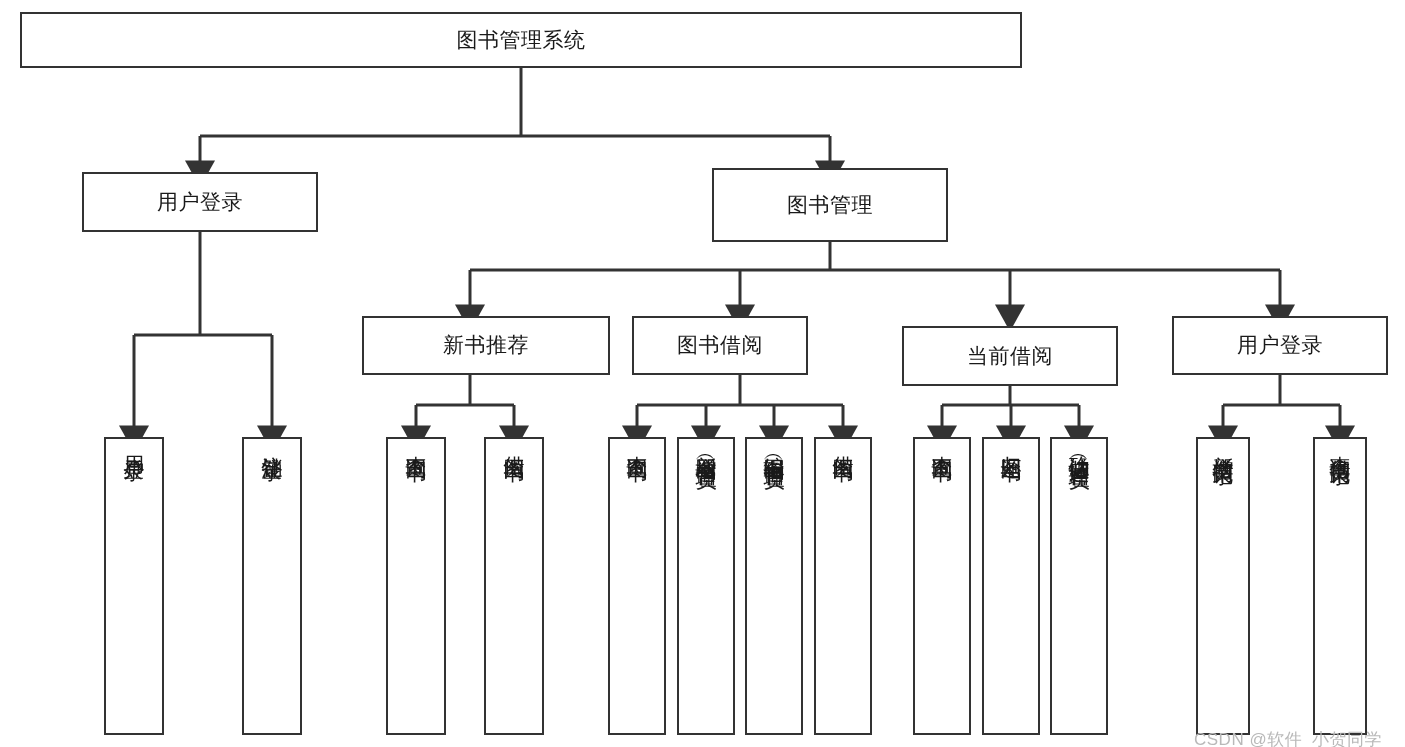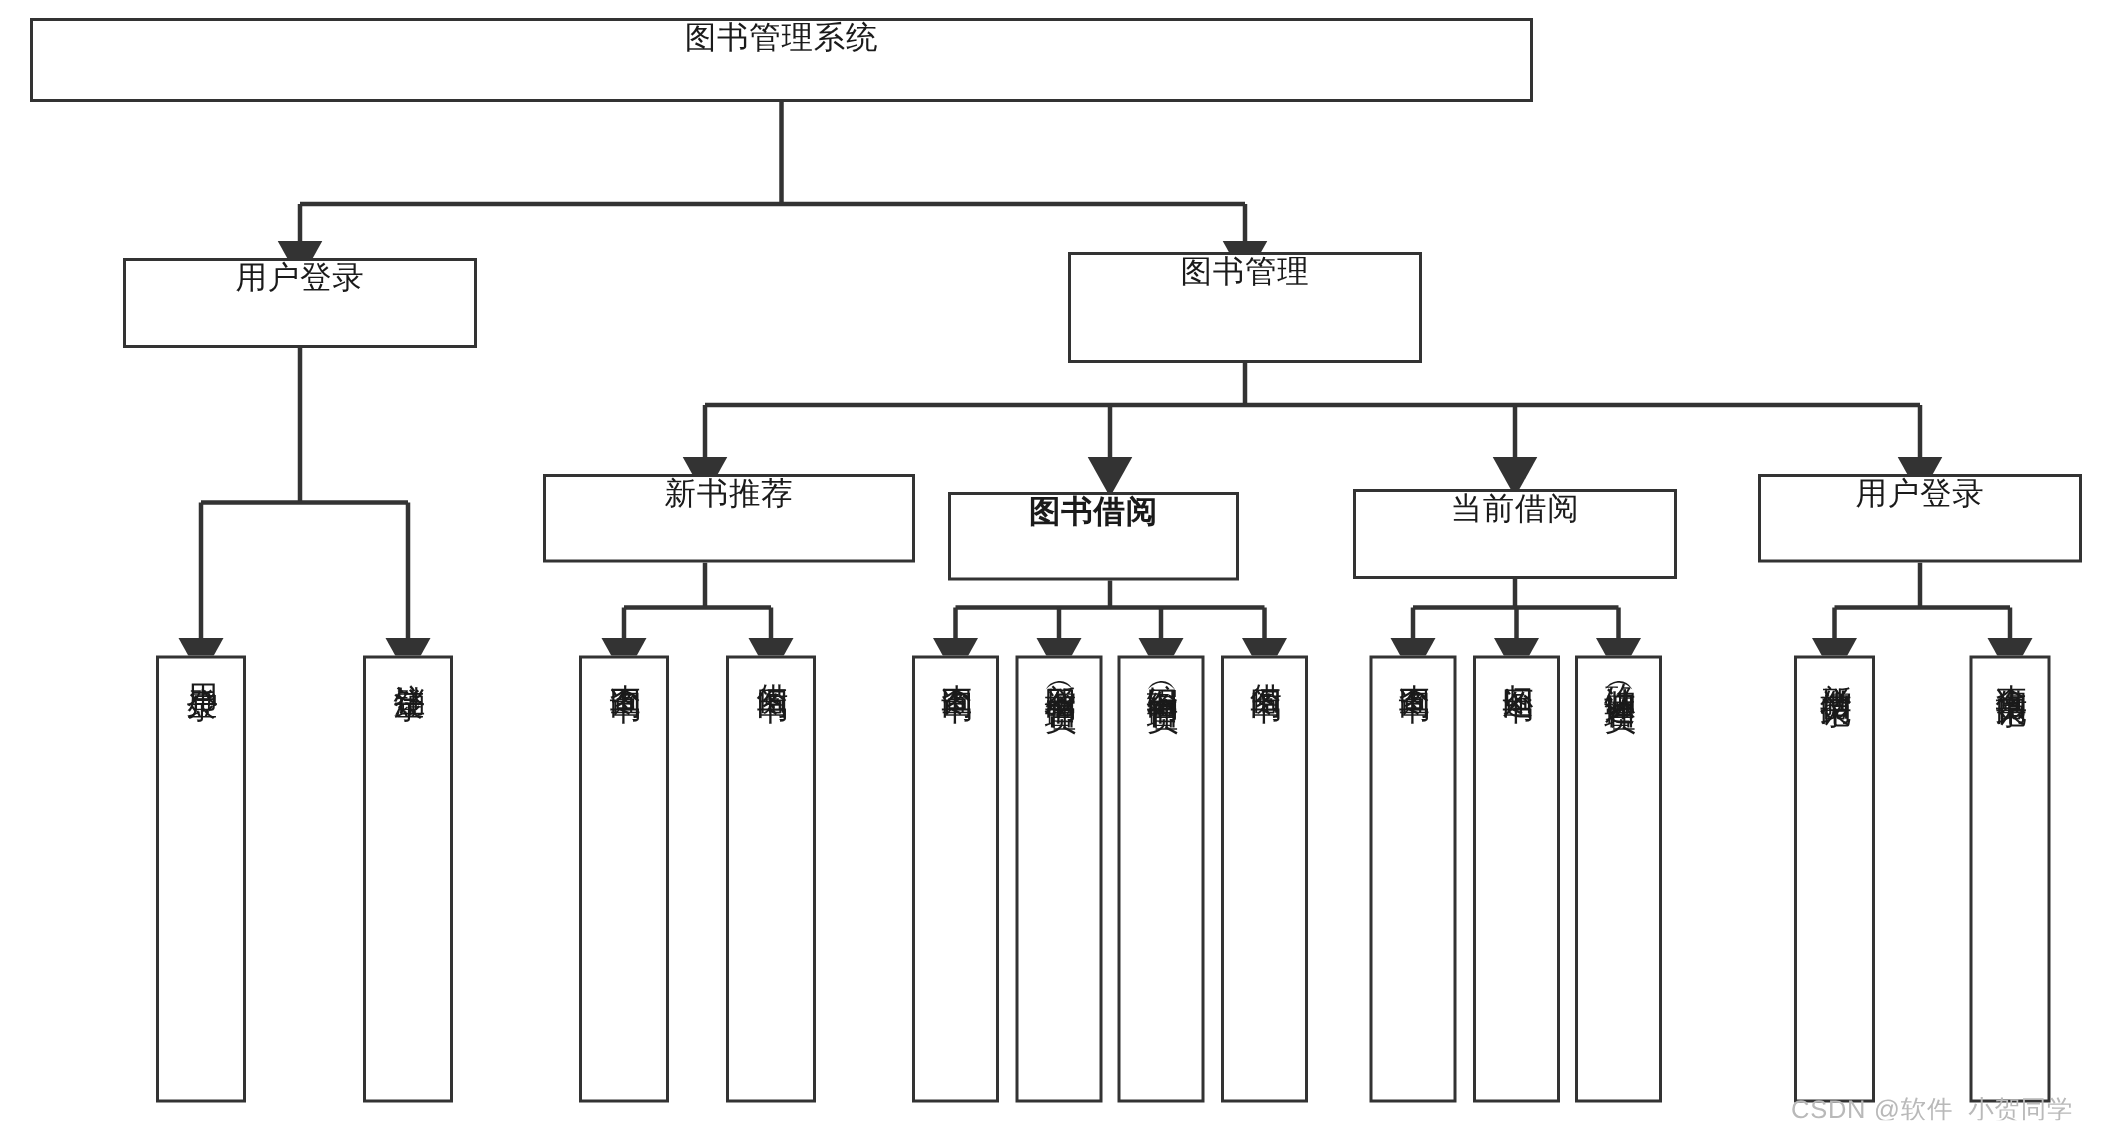--- a/index.html
+++ b/index.html
@@ -23,20 +23,21 @@
     top: 0;
     width: 1405px;
     height: 747px;
   }
   .node-box {
     position: absolute;
     box-sizing: border-box;
     background: #ffffff;
     border: 2.2px solid #333333;
     display: flex;
+    align-items: center;
     justify-content: center;
     overflow: hidden;
   }
   .node-label-h {
     font-size: 21px;
     color: #1a1a1a;
     letter-spacing: 0.5px;
     line-height: 1.15;
     white-space: nowrap;
     text-align: center;
@@ -144,21 +145,21 @@
       </div>
       <div class="node-box" style="left: 712px; top: 168px; width: 236px; height: 74px;">
         <span class="node-label-h">图书管理</span>
       </div>
     </div>
 
   <div id="level3-container">
       <div class="node-box" style="left: 362px; top: 316px; width: 248px; height: 59px;">
         <span class="node-label-h">新书推荐</span>
       </div>
-      <div class="node-box" style="left: 632px; top: 328px; width: 194px; height: 59px; font-weight: bold;">
+      <div class="node-box" style="left: 632px; top: 316px; width: 176px; height: 59px;">
         <span class="node-label-h">图书借阅</span>
       </div>
       <div class="node-box" style="left: 902px; top: 326px; width: 216px; height: 60px;">
         <span class="node-label-h">当前借阅</span>
       </div>
       <div class="node-box" style="left: 1172px; top: 316px; width: 216px; height: 59px;">
         <span class="node-label-h">用户登录</span>
       </div>
     </div>
 

